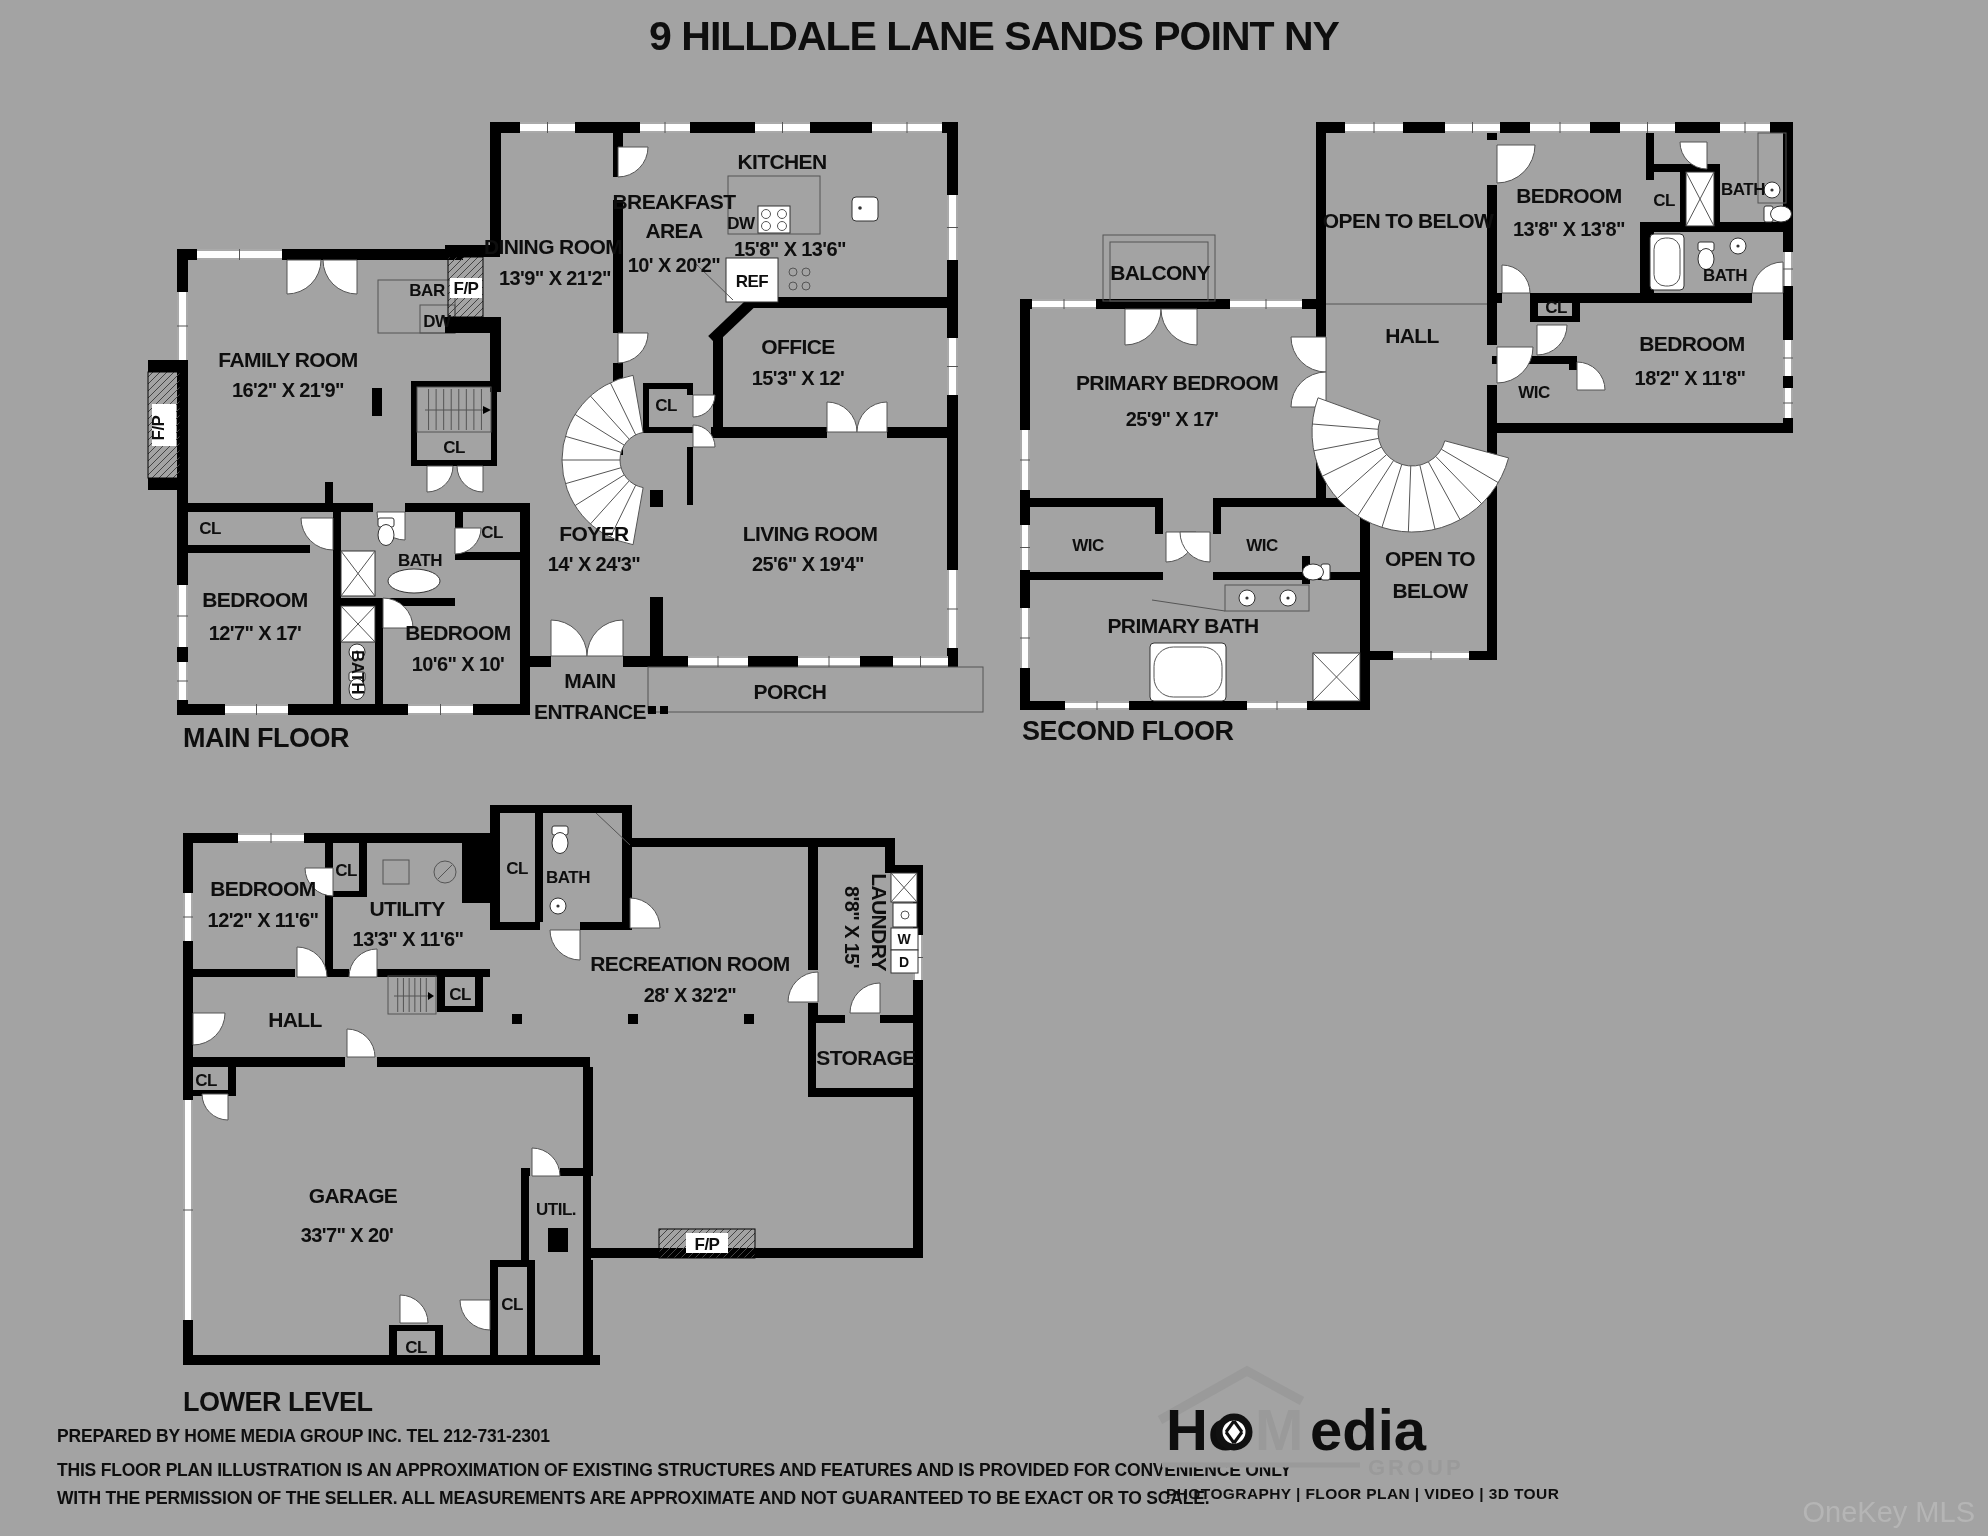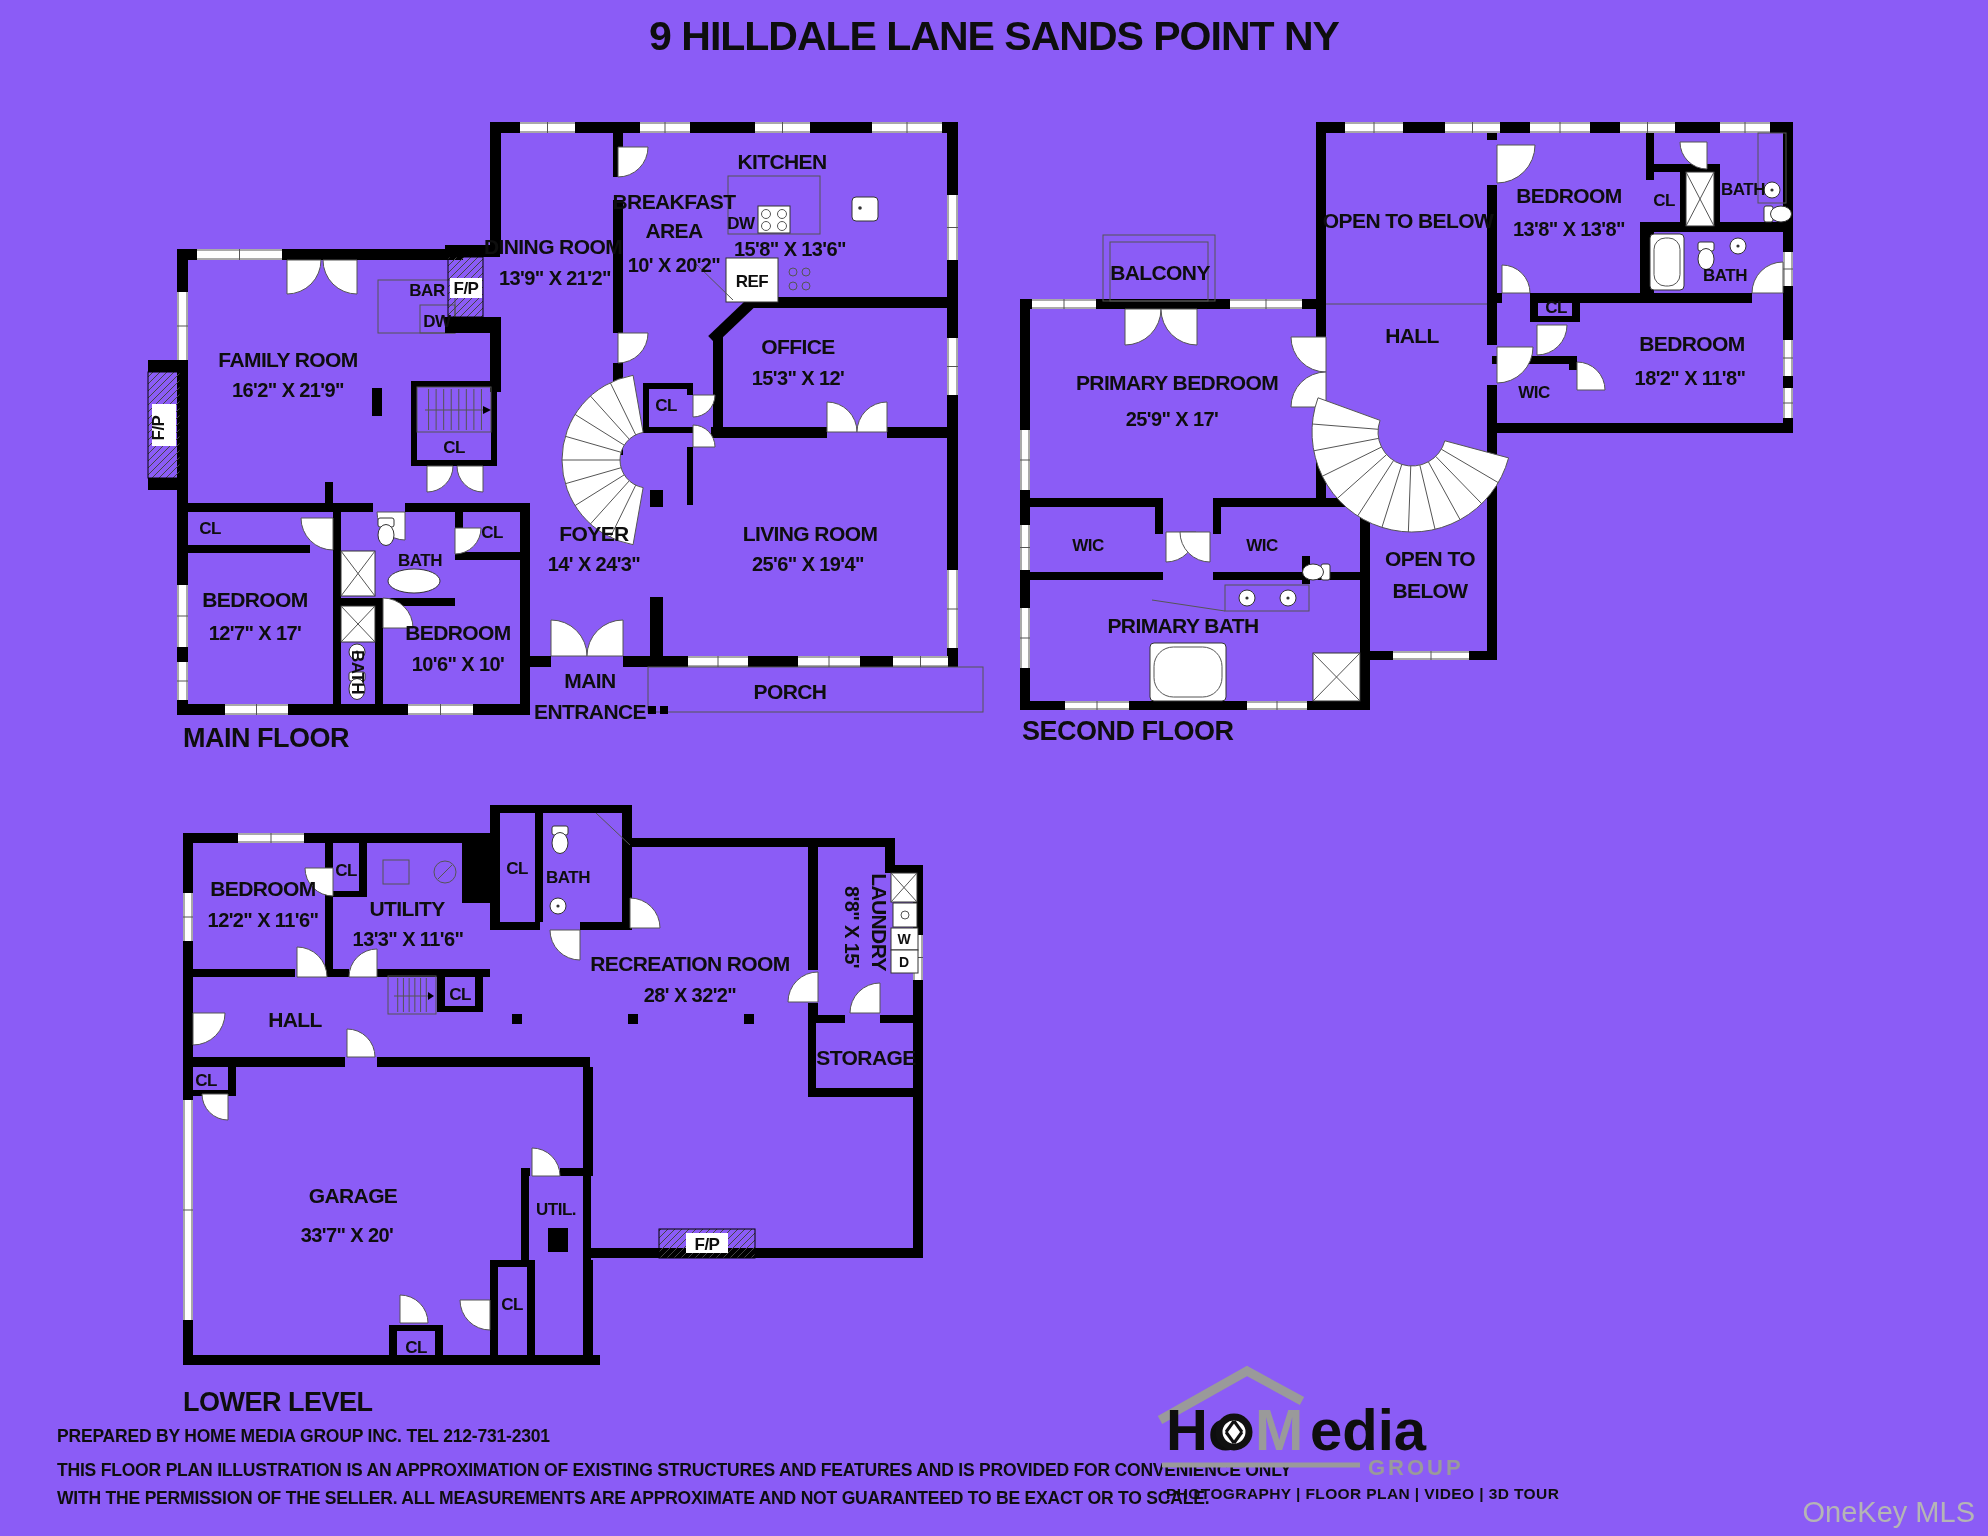--- a/index.html
+++ b/index.html
@@ -1,16 +1,16 @@
 <!DOCTYPE html>
 <html><head>
 <meta charset="utf-8">
 <style>
   html,body{margin:0;padding:0;background:#fff;}
-  #page{position:relative;width:1988px;height:1536px;background:#8b5cf6;overflow:hidden;}
+  #page{position:relative;width:1988px;height:1536px;background:#a3a3a3;overflow:hidden;}
   svg{position:absolute;left:0;top:0;}
   .w{fill:#000;}
   .t{stroke:#555;stroke-width:1;fill:none;}
   .door{fill:#fff;stroke:#555;stroke-width:1;}
   .fx{fill:#fff;stroke:#333;stroke-width:1;}
   .hatch{fill:url(#hp);stroke:#000;stroke-width:1;}
   text{fill:#0e0e0e;font-family:"Liberation Sans",sans-serif;font-weight:bold;}
   .room{font-size:21px;text-anchor:middle;letter-spacing:-0.6px;}
   .dims{font-size:20px;text-anchor:middle;letter-spacing:-0.6px;}
   .sm{font-size:17px;text-anchor:middle;letter-spacing:-0.5px;}

